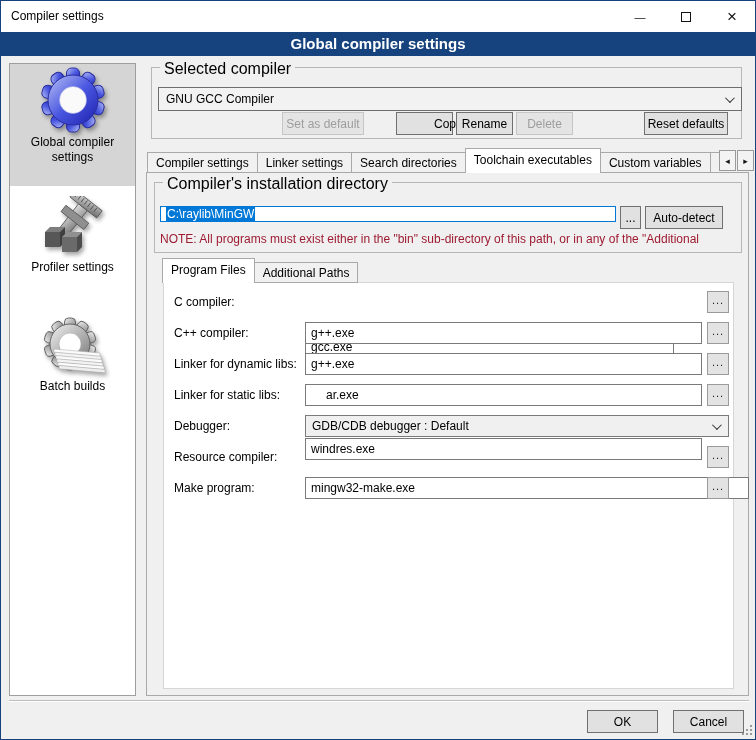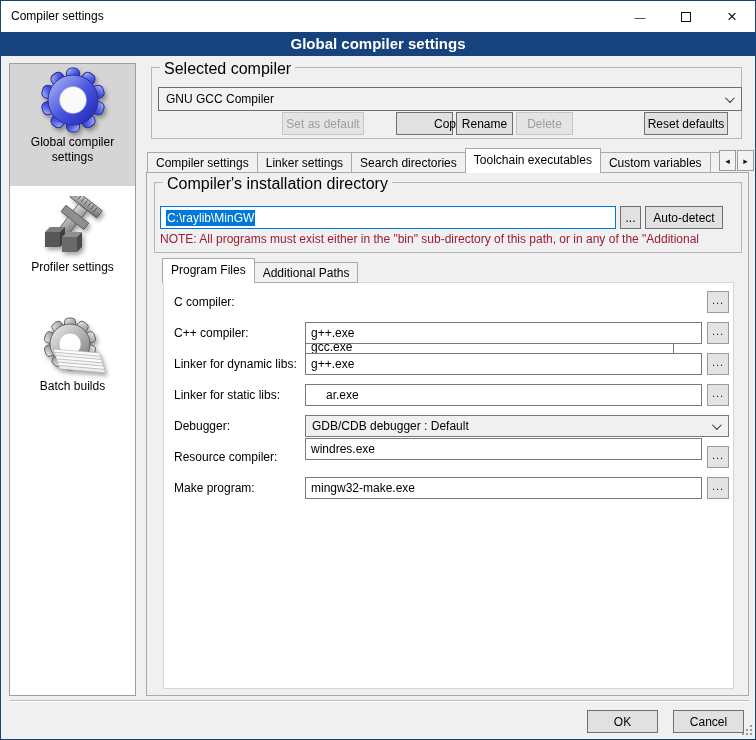--- a/index.html
+++ b/index.html
@@ -34,21 +34,21 @@
   
   .btn{position:absolute;height:23px;background:#e1e1e1;border:1px solid #707070;
     display:flex;align-items:center;justify-content:center;font-size:12px;cursor:default;}
   .btn.disabled{color:#9d9d9d;border-color:#c6c6c6;background:#e4e4e4;}
   
   .combo{position:absolute;height:24px;background:#f2f2f2;border:1px solid #6d6d6d;
     display:flex;align-items:center;padding:0 22px 0 7px;}
   .chev{position:absolute;right:9px;top:8px;width:7px;height:7px;border-right:1px solid #333;
     border-bottom:1px solid #333;transform:rotate(45deg) translateY(-2px);}
   
-  .textfield{position:absolute;height:23px;background:#fff;border:1px solid #7a7a7a;
+  .textfield{position:absolute;height:16px;background:#fff;border:1px solid #7a7a7a;
     display:flex;align-items:center;padding:0 5px;white-space:nowrap;overflow:hidden;}
   .textfield.focused{border:1px solid #0078d7;}
   .sel-text{background:#0078d7;color:#fff;padding:1px 1px;}
   
   .tabbar{position:absolute;display:flex;align-items:flex-end;height:25px;overflow:hidden;}
   .tab{height:21px;line-height:20px;padding:0 8px;background:#f1f1f1;border:1px solid #a9a9a9;
     margin-right:-1px;white-space:nowrap;cursor:default;flex:0 0 auto;}
   .tab.active{height:25px;line-height:23px;background:#fff;border-bottom:none;position:relative;z-index:3;}
   .tab.clipped{max-width:15px;overflow:hidden;padding-right:0;}
   .tabpanel{position:absolute;border:1px solid #a9a9a9;background:#f0f0f0;z-index:1;}
@@ -260,21 +260,21 @@
       <span class="chev" style="top:7px;"></span>
     </div>
 
     <span class="rowlabel" style="left:10px;top:163px;">Resource compiler:</span>
     <div class="textfield" style="left:141px;top:155px;width:397px;height:22px;">
       <span>windres.exe</span>
     </div>
     <div class="mini-btn" style="left:543px;top:163px;">...</div>
 
     <span class="rowlabel" style="left:10px;top:194px;">Make program:</span>
-    <div class="textfield" style="left:141px;top:194px;width:397px;height:22px;">
+    <div class="textfield" style="left:141px;top:194px;width:444px;height:22px;">
       <span>mingw32-make.exe</span>
     </div>
     <div class="mini-btn" style="left:543px;top:194px;">...</div>
   </div>
 
   <div class="divider"></div>
   <div class="btn" style="left:586px;top:709px;width:71px;">OK</div>
   <div class="btn" style="left:672px;top:709px;width:71px;">Cancel</div>
   <svg class="grip" width="12" height="12">
     <g fill="#9a9a9a">

